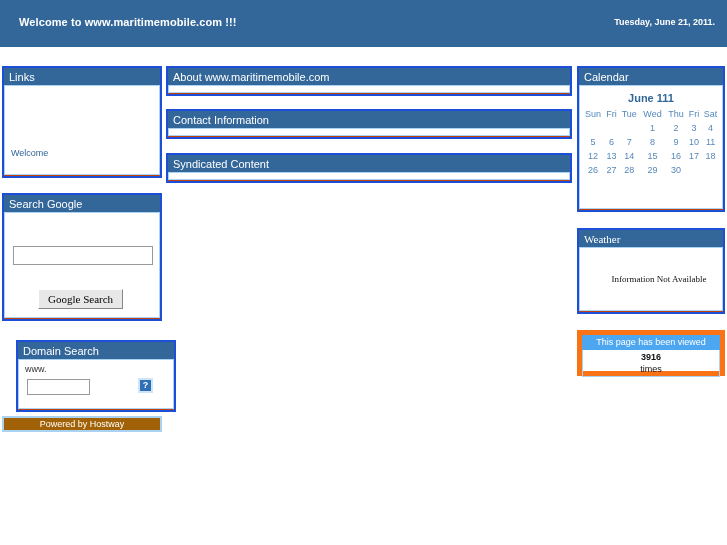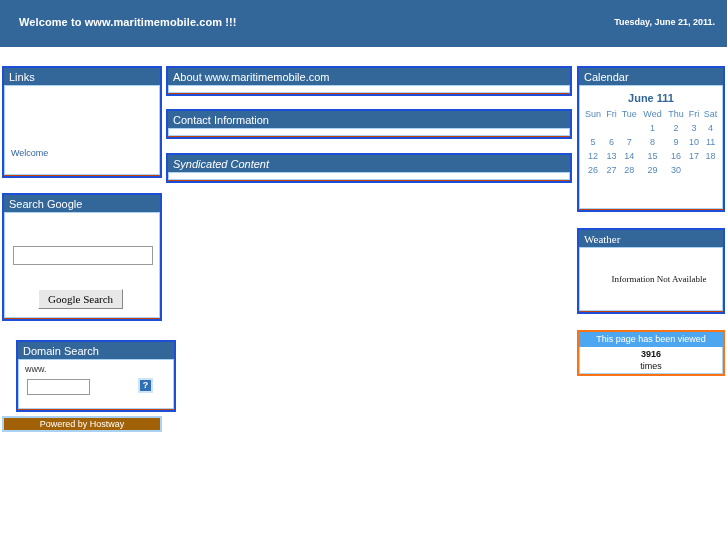--- a/index.html
+++ b/index.html
@@ -129,21 +129,21 @@
     border: 2px solid #a9d2f3;
     color: #ffffff;
     font-size: 9px;
     line-height: 12px;
     text-align: center;
   }
 
   
   #about-panel   { left: 166px; top: 66px;  width: 406px; height: 30px; }
   #contact-panel { left: 166px; top: 109px; width: 406px; height: 30px; }
-  #synd-panel    { left: 166px; top: 153px; width: 406px; height: 30px; font-style: italic; }
+  #synd-panel    { left: 166px; top: 153px; width: 406px; height: 30px; }
   .center-body { height: 7px; }
 
   
   #calendar-panel { left: 577px; top: 66px; width: 148px; height: 146px; }
   #calendar-panel .panel-body { height: 123px; padding: 2px 2px 0 2px; }
   #cal-title {
     text-align: center;
     color: #336699;
     font-size: 11px;
     font-weight: bold;
@@ -180,21 +180,21 @@
     left: 16px; right: 0; top: 26px;
     text-align: center;
     font-size: 9px;
     color: #111111;
   }
 
   #counter-panel {
     position: absolute;
     left: 577px; top: 330px;
     width: 148px; height: 46px;
-    border: 2px solid #f97316;
+    border: 5px solid #f97316;
     background: #ffffff;
   }
   #counter-head {
     background: #4da6f0;
     color: #ffffff;
     font-size: 9px;
     height: 15px;
     line-height: 15px;
     text-align: center;
     white-space: nowrap;

